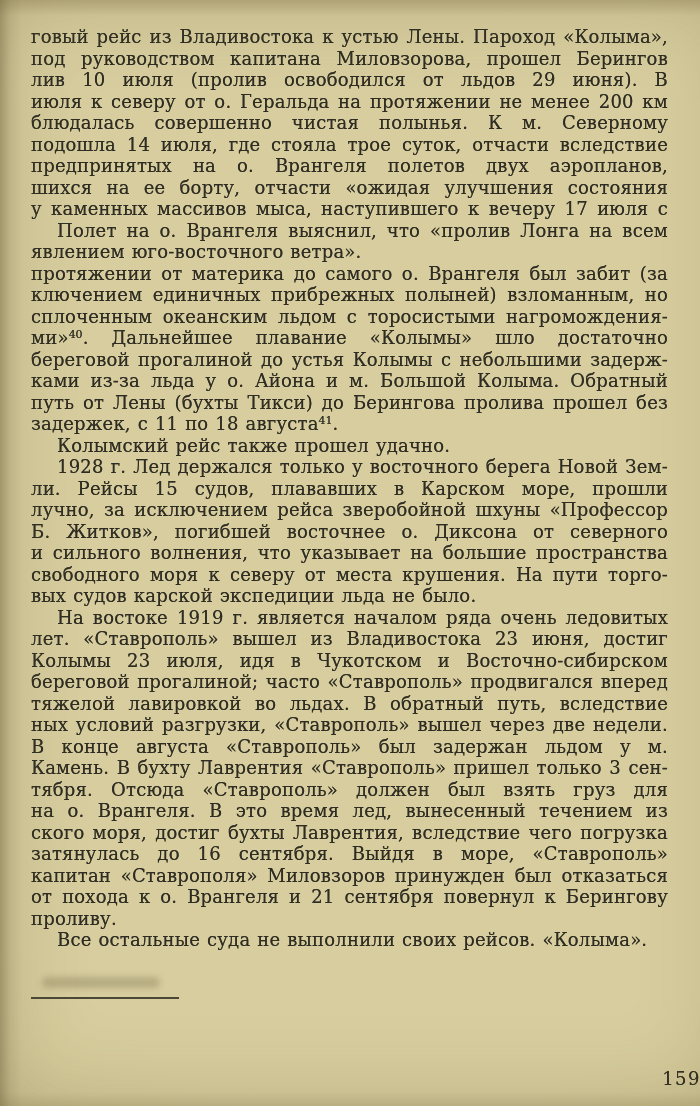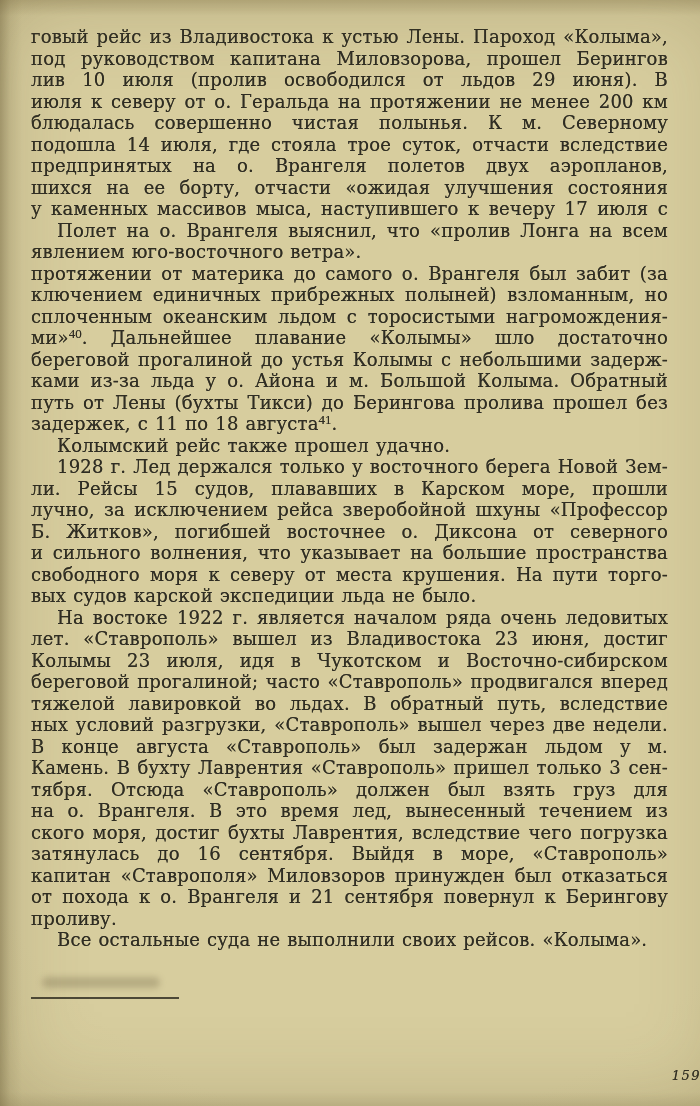--- a/index.html
+++ b/index.html
@@ -26,33 +26,33 @@
   .textblock{position:absolute;left:31px;top:26px;width:637px;}
   .bl{
     height:21.5px;line-height:21.5px;font-size:18px;
     text-align:justify;text-align-last:justify;
     overflow:hidden;letter-spacing:0.2px;word-spacing:1px;
     text-shadow:0 0 0.5px rgba(47,45,35,0.75);
   }
   .bl.just::after{content:"";display:inline-block;width:100%;height:0;}
   .bl.last{text-align:left;text-align-last:left;}
   .bl.indent{text-indent:26px;}
-  sup{font-size:13px;line-height:0;vertical-align:6px;letter-spacing:0;font-family:Liberation Serif, serif;}
+  sup{font-size:11px;line-height:0;vertical-align:6px;letter-spacing:0;}
   .fnrule{position:absolute;left:31px;top:997px;width:148px;height:2px;background:rgba(52,48,36,0.85);}
   .footnotes{position:absolute;left:31px;top:1006px;width:637px;}
   .fl{
     height:22px;line-height:22px;font-size:15px;
     text-align:justify;text-align-last:justify;
     overflow:hidden;letter-spacing:0.2px;
     text-shadow:0 0 0.4px rgba(47,45,35,0.7);
   }
   .fl.just::after{content:"";display:inline-block;width:100%;height:0;}
   .fl.last{text-align:left;text-align-last:left;}
   .fl.indent{text-indent:24px;}
-  .pagenum{position:absolute;right:27px;top:1068px;font-size:13px;letter-spacing:1.5px;text-shadow:0 0 0.6px rgba(47,45,35,0.8);font-style:italic;}
+  .pagenum{position:absolute;right:27px;top:1068px;font-size:18px;letter-spacing:1.5px;text-shadow:0 0 0.6px rgba(47,45,35,0.8);}
   .smudge-right{
     position:absolute;right:-2px;top:126px;width:7px;height:218px;border-radius:4px;
     filter:blur(1.4px);
     background:linear-gradient(180deg,
       rgba(59,50,32,0.00) 0%, rgba(59,50,32,0.70) 10%,
       rgba(45,38,24,0.85) 42%, rgba(59,50,32,0.50) 72%,
       rgba(59,50,32,0.05) 100%);
   }
   .smudge-right-2{
     position:absolute;right:-1px;top:348px;width:4px;height:58px;border-radius:3px;
@@ -92,21 +92,21 @@
       <div class="bl just">путь от Лены (бухты Тикси) до Берингова пролива прошел без</div>
       <div class="bl last">задержек, с 11 по 18 августа<sup>41</sup>.</div>
       <div class="bl last indent">Колымский рейс также прошел удачно.</div>
       <div class="bl just indent">1928 г. Лед держался только у восточного берега Новой Зем-</div>
       <div class="bl just">ли. Рейсы 15 судов, плававших в Карском море, прошли благопо-</div>
       <div class="bl just">лучно, за исключением рейса зверобойной шхуны «Профессор</div>
       <div class="bl just">Б. Житков», погибшей восточнее о. Диксона от северного шторма</div>
       <div class="bl just">и сильного волнения, что указывает на большие пространства</div>
       <div class="bl just">свободного моря к северу от места крушения. На пути торго-</div>
       <div class="bl last">вых судов карской экспедиции льда не было.</div>
-      <div class="bl just indent">На востоке 1922 г. является началом ряда очень ледовитых</div>
+      <div class="bl just indent">На востоке 1919 г. является началом ряда очень ледовитых</div>
       <div class="bl just">лет. «Ставрополь» вышел из Владивостока 23 июня, достиг устья</div>
       <div class="bl just">Колымы 23 июля, идя в Чукотском и Восточно-сибирском морях</div>
       <div class="bl just">береговой прогалиной; часто «Ставрополь» продвигался вперед</div>
       <div class="bl just">тяжелой лавировкой во льдах. В обратный путь, вследствие обыч-</div>
       <div class="bl just">ных условий разгрузки, «Ставрополь» вышел через две недели.</div>
       <div class="bl just">В конце августа «Ставрополь» был задержан льдом у м. Сердце-</div>
       <div class="bl just">Камень. В бухту Лаврентия «Ставрополь» пришел только 3 сен-</div>
       <div class="bl just">тября. Отсюда «Ставрополь» должен был взять груз для колонии</div>
       <div class="bl just">на о. Врангеля. В это время лед, вынесенный течением из Чукот-</div>
       <div class="bl just">ского моря, достиг бухты Лаврентия, вследствие чего погрузка</div>

